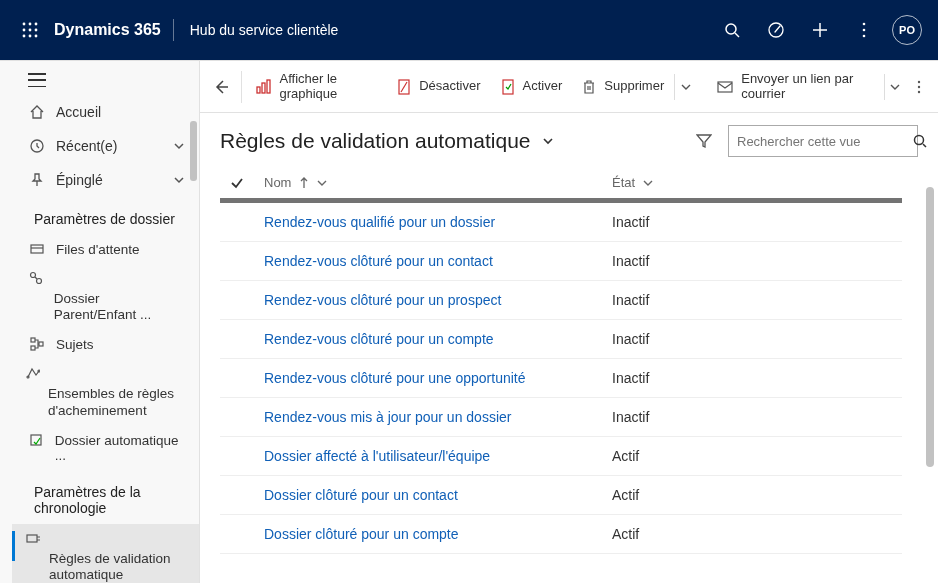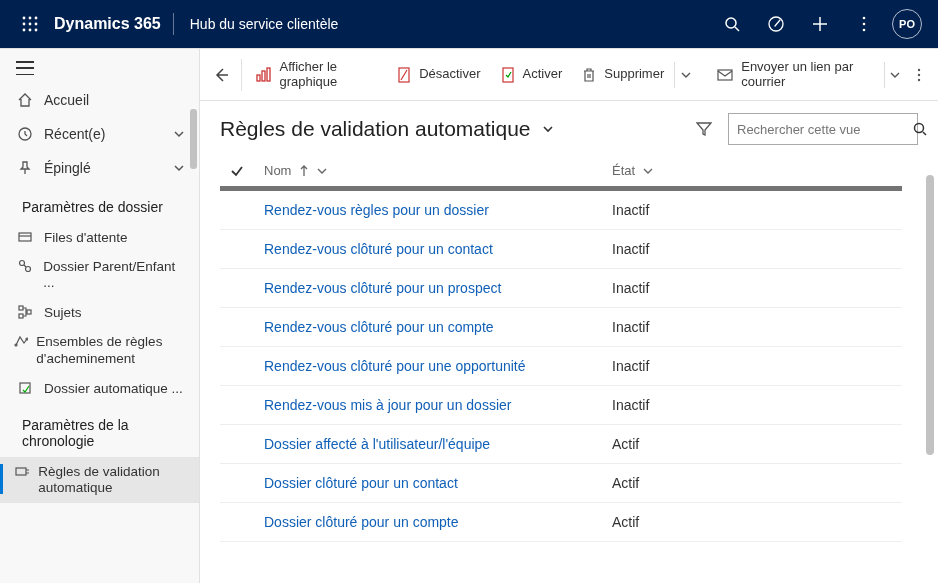--- a/index.html
+++ b/index.html
@@ -1,44 +1,44 @@
 <!DOCTYPE html>
 <html><head>
 <meta charset="utf-8">
 <style>
 * { box-sizing: border-box; margin: 0; padding: 0; font-family: "Segoe UI", Arial, sans-serif; }
 body { width: 938px; height: 583px; overflow: hidden; background: #fff; display: flex; flex-direction: column; }
 
 
-.topbar { height: 48px; background: #002050; color: #fff; display: flex; align-items: center; padding: 0 10px; }
+.topbar { height: 60px; background: #002050; color: #fff; display: flex; align-items: center; padding: 0 10px; }
 .waffle { width: 40px; display: flex; justify-content: center; }
 .brand { font-weight: 600; font-size: 16px; padding: 0 12px 0 4px; }
 .divider-v { width: 1px; height: 22px; background: rgba(255,255,255,0.4); }
 .hub { padding: 0 16px; font-size: 14px; }
 .top-spacer { flex: 1; }
 .top-icon { width: 44px; height: 48px; display: flex; align-items: center; justify-content: center; cursor: pointer; }
 .avatar { width: 30px; height: 30px; border-radius: 50%; border: 1px solid rgba(255,255,255,0.7); display: flex; align-items: center; justify-content: center; font-size: 11px; font-weight: 600; margin: 0 6px; }
 
 
 .main { flex: 1; display: flex; overflow: hidden; border-top: 1px solid #e1e1e1; }
-.sidebar { width: 200px; background: #f8f8f8; border-right: 1px solid #e1e1e1; display: flex; flex-direction: column; position: relative; }
+.sidebar { width: 200px; background: #f8f8f8; border-right: 1px solid #e1e1e1; display: flex; flex-direction: column; position: relative; padding-left: 12px; }
 .hamburger { padding: 12px 16px 8px; }
 .hamburger-lines { width: 18px; height: 14px; display: flex; flex-direction: column; justify-content: space-between; }
 .hamburger-lines span { height: 1.5px; background: #333; }
 .side-scroll { position: absolute; right: 2px; top: 60px; width: 7px; height: 60px; background: #c2c2c2; border-radius: 3px; }
 .nav-item { display: flex; align-items: center; padding: 9px 14px; font-size: 14px; color: #333; cursor: pointer; position: relative; }
 .nav-item .ico { width: 22px; display: flex; justify-content: center; margin-right: 8px; color: #555; }
 .nav-item .chev { margin-left: auto; }
 .nav-group-title { padding: 14px 14px 8px; font-size: 14px; color: #222; font-weight: 400; margin-left: 8px; }
 .nav-sub { padding: 7px 14px 7px 14px; font-size: 13.5px; color: #333; display: flex; cursor: pointer; }
 .nav-sub .ico { width: 22px; margin-right: 8px; display:flex; justify-content:center; color:#555;}
 .nav-sub.active { background: #e6e6e6; }
 .nav-sub.active::before { content: ""; position: absolute; left: 0; width: 3px; height: 30px; background: #0078d4; }
 .nav-sub { position: relative; }
-.nav-sub .label-2line { line-height: 1.2; }
+.nav-sub .label-2line { line-height: 1.2; margin-top: 20px; }
 
 
 .content { flex: 1; display: flex; flex-direction: column; overflow: hidden; }
 .cmdbar { height: 52px; display: flex; align-items: center; border-bottom: 1px solid #e1e1e1; padding: 0 6px; }
 .cmd-back { width: 36px; display:flex; justify-content:center; align-items:center; height:100%; cursor:pointer; color:#444;}
 .cmd-sep { width: 1px; height: 32px; background: #e1e1e1; margin: 0 4px;}
 .cmd-btn { display: flex; align-items: center; padding: 6px 10px; font-size: 13px; color: #333; cursor: pointer; height: 100%; }
 .cmd-btn .ico { margin-right: 8px; color: #555; }
 .cmd-btn .lbl { line-height: 1.15; }
 .cmd-split { width:1px; height:26px; background:#ddd; }
@@ -356,21 +356,21 @@
                 <svg width="10" height="10" viewBox="0 0 10 10" fill="none" stroke="#666" stroke-width="1.4">
                     <path d="M1 3 L5 7 L9 3"></path>
                   </svg>
               </div>
             </th>
           </tr>
         </thead>
         <tbody id="grid-body">
             <tr>
               <td class="chk-col"></td>
-              <td class="nm">Rendez-vous règles pour un dossier</td>
+              <td class="nm">Rendez-vous qualifié pour un dossier</td>
               <td class="st">Inactif</td>
             </tr>
             <tr>
               <td class="chk-col"></td>
               <td class="nm">Rendez-vous clôturé pour un contact</td>
               <td class="st">Inactif</td>
             </tr>
             <tr>
               <td class="chk-col"></td>
               <td class="nm">Rendez-vous clôturé pour un prospect</td>

